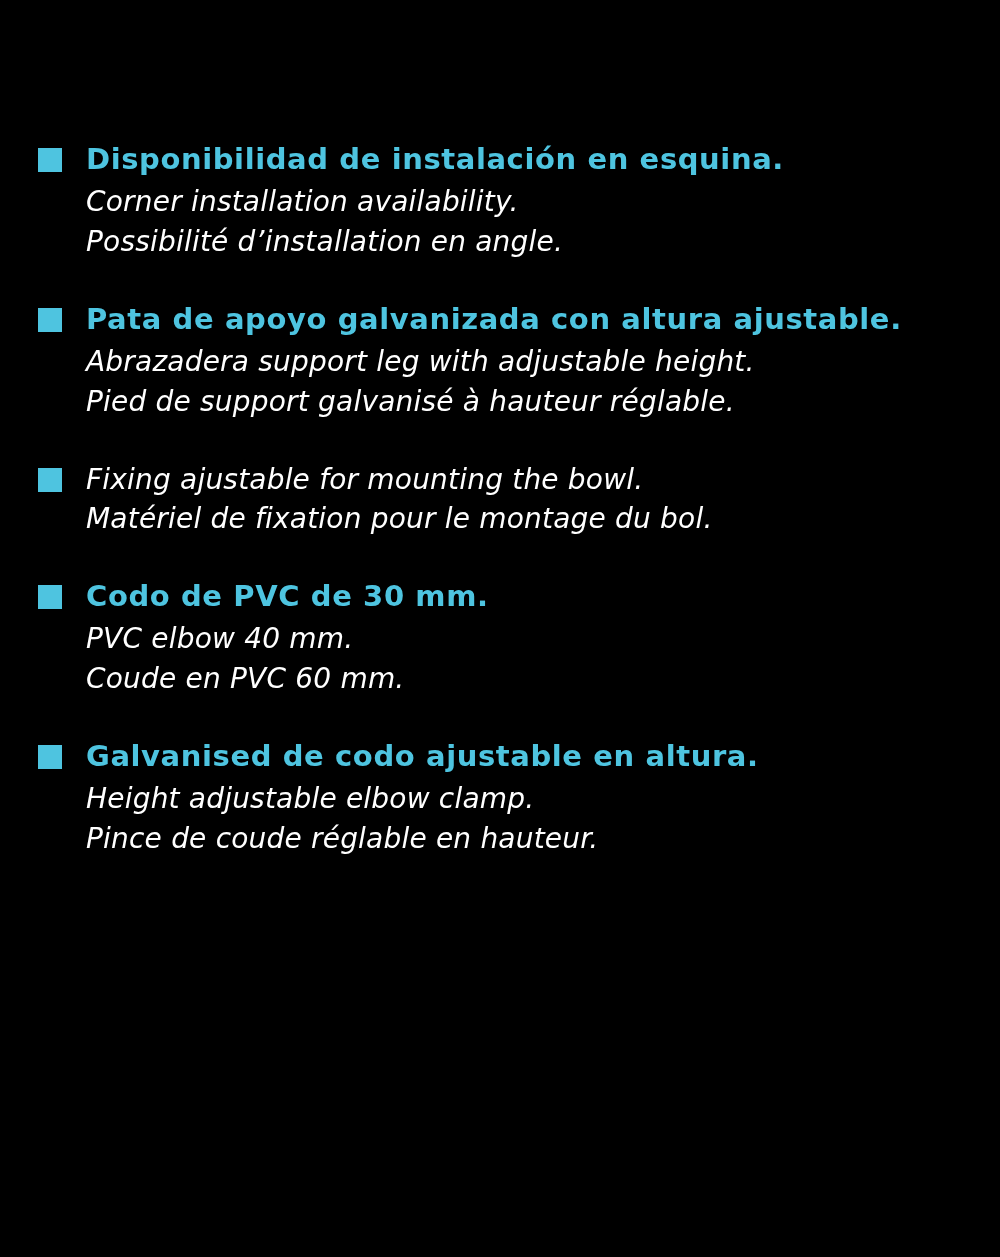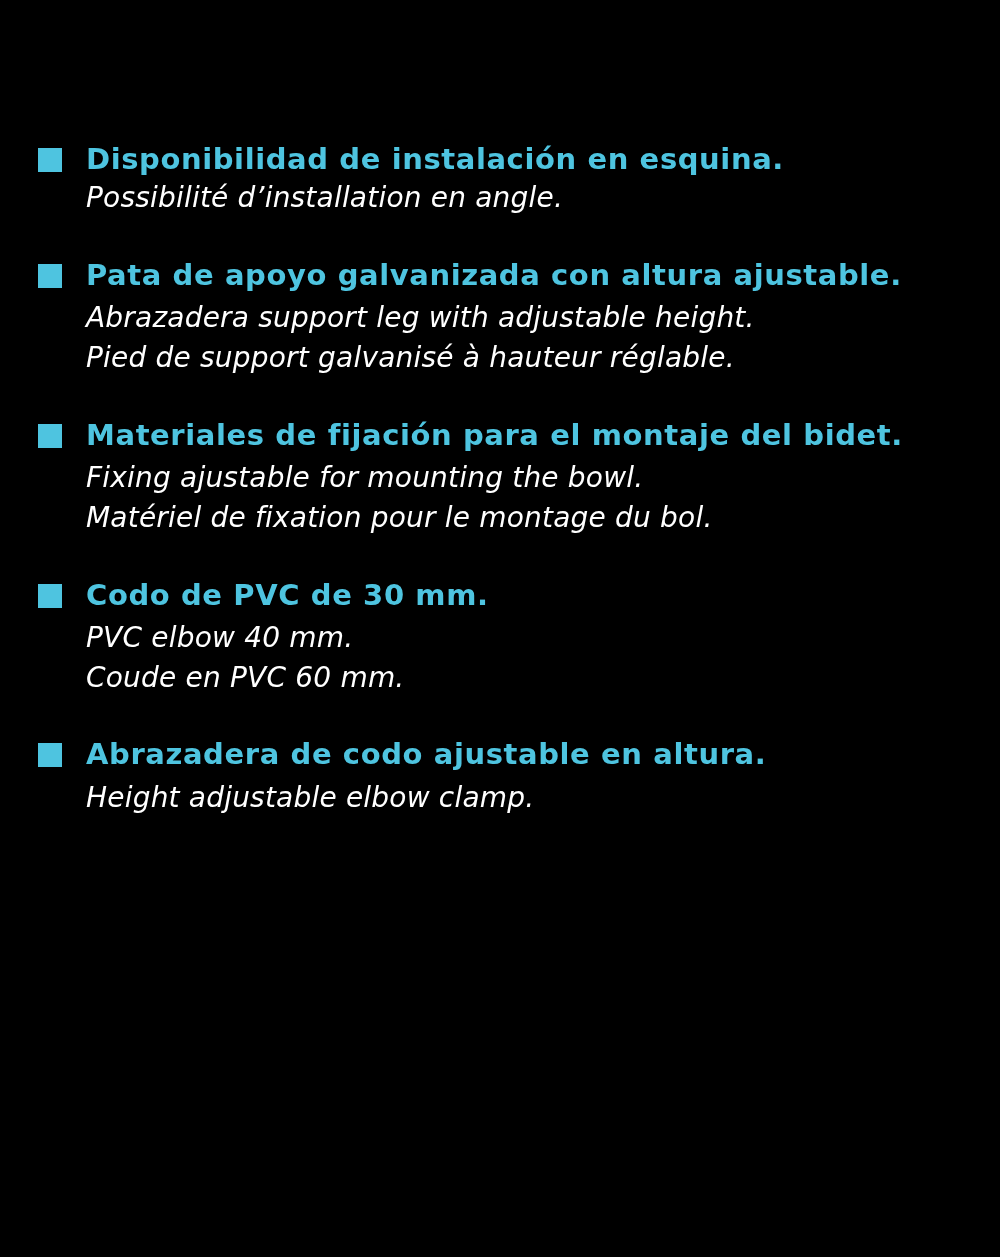--- a/index.html
+++ b/index.html
@@ -70,44 +70,45 @@
 </style>
 </head>
 <body>
 
 <div class="page">
   <ul class="feature-list">
 
     <li class="feature-item">
       <span class="bullet"></span>
       <span class="line-es">Disponibilidad de instalación en esquina.</span>
+      <span class="line-en">Corner installation availability.</span>
       <span class="line-fr">Possibilité d’installation en angle.</span>
     </li>
 
     <li class="feature-item">
       <span class="bullet"></span>
       <span class="line-es">Pata de apoyo galvanizada con altura ajustable.</span>
       <span class="line-en">Abrazadera support leg with adjustable height.</span>
       <span class="line-fr">Pied de support galvanisé à hauteur réglable.</span>
     </li>
 
     <li class="feature-item">
       <span class="bullet"></span>
-      <span class="line-es">Materiales de fijación para el montaje del bidet.</span>
       <span class="line-en">Fixing ajustable for mounting the bowl.</span>
       <span class="line-fr">Matériel de fixation pour le montage du bol.</span>
     </li>
 
     <li class="feature-item">
       <span class="bullet"></span>
       <span class="line-es">Codo de PVC de 30 mm.</span>
       <span class="line-en">PVC elbow 40 mm.</span>
       <span class="line-fr">Coude en PVC 60 mm.</span>
     </li>
 
     <li class="feature-item">
       <span class="bullet"></span>
-      <span class="line-es">Abrazadera de codo ajustable en altura.</span>
+      <span class="line-es">Galvanised de codo ajustable en altura.</span>
       <span class="line-en">Height adjustable elbow clamp.</span>
+      <span class="line-fr">Pince de coude réglable en hauteur.</span>
     </li>
 
   </ul>
 </div>
 
 </body></html>

